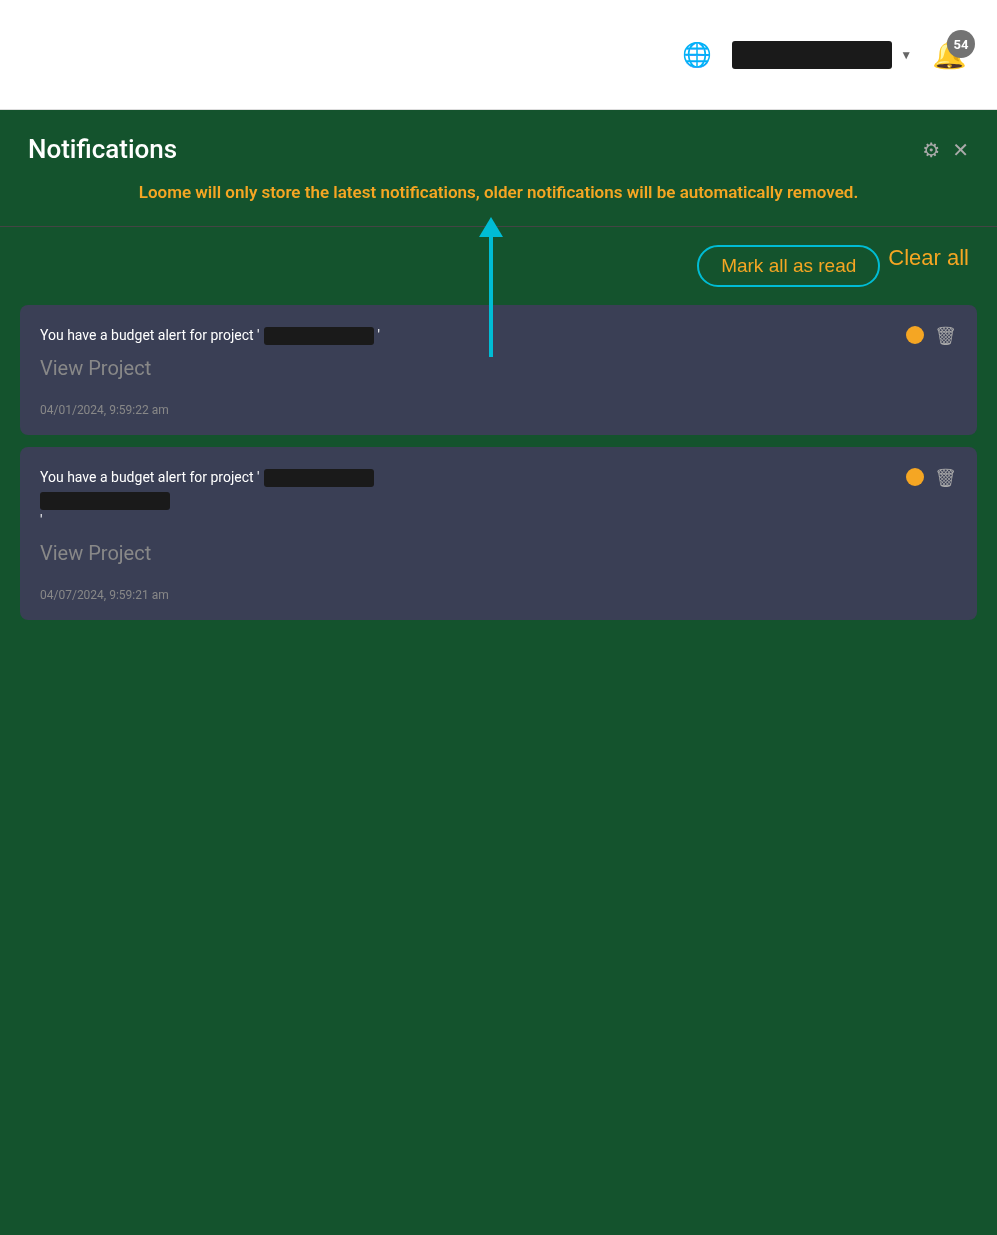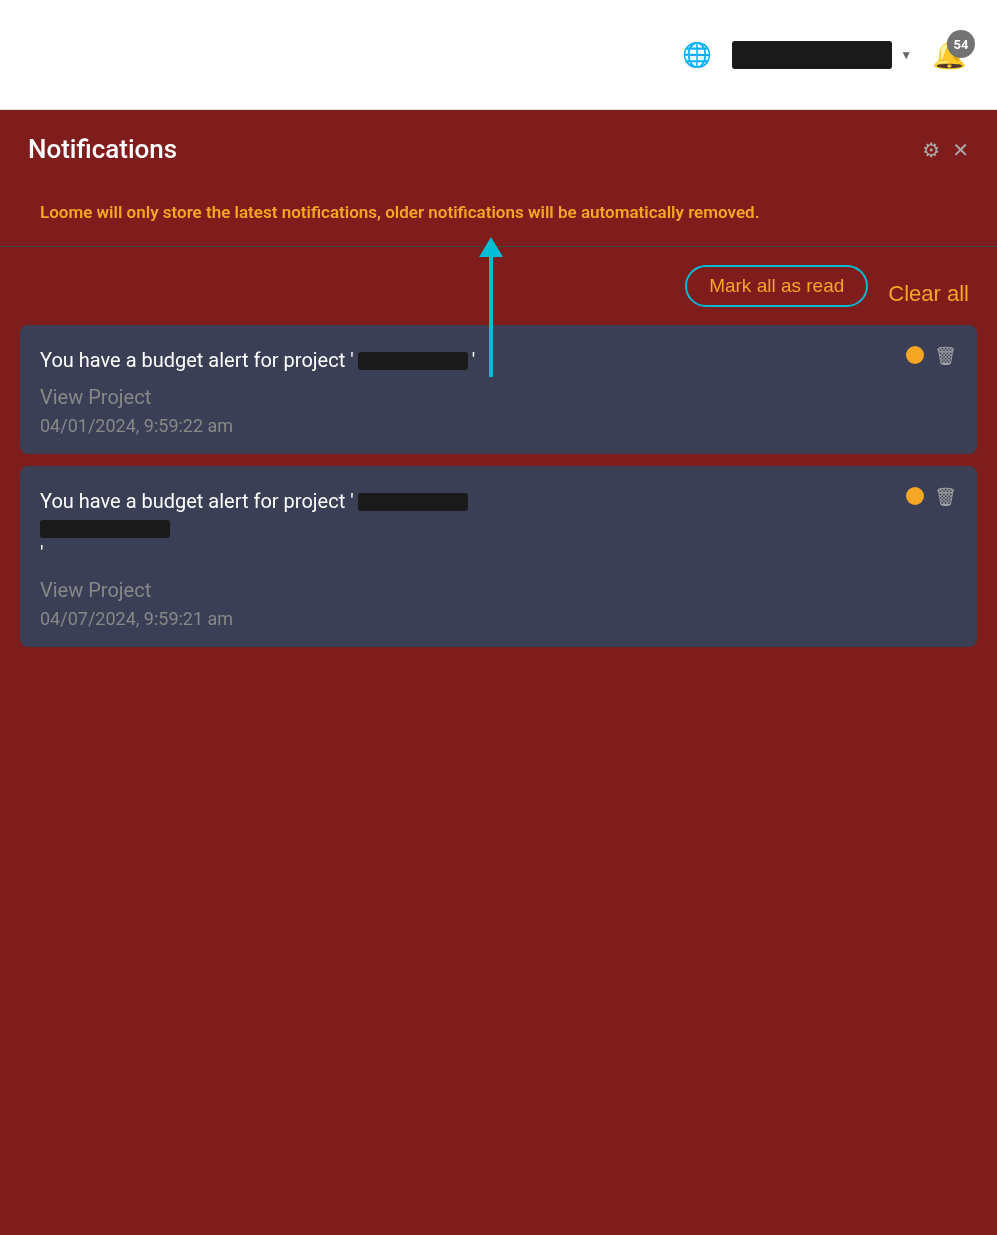--- a/index.html
+++ b/index.html
@@ -80,21 +80,21 @@
       height: 28px;
       display: flex;
       align-items: center;
       justify-content: center;
       font-size: 13px;
       font-weight: bold;
     }
 
     
     .notifications-panel {
-      background: #7f1d1d;
+      background: #14532d;
       flex: 1;
       padding: 0;
     }
 
     .panel-header {
       padding: 24px 28px 16px 28px;
       display: flex;
       align-items: flex-start;
       justify-content: space-between;
     }
@@ -125,37 +125,36 @@
       font-size: 20px;
       cursor: pointer;
       background: none;
       border: none;
     }
 
     .info-message {
       color: #f5a623;
       font-size: 17px;
       font-weight: 600;
-      text-align: left;
+      text-align: center;
       padding: 0 40px 20px 40px;
       line-height: 1.5;
-      margin-top: 20px;
     }
 
     .divider {
       border: none;
       border-top: 1px solid #444;
       margin: 0 0 0 0;
     }
 
     .actions-bar {
       display: flex;
       justify-content: flex-end;
-      align-items: flex-end;
-      gap: 20px;
+      align-items: flex-start;
+      gap: 8px;
       padding: 18px 28px;
     }
 
     .mark-all-read-btn {
       color: #f5a623;
       font-size: 19px;
       font-weight: 500;
       cursor: pointer;
       background: none;
       border: 2.5px solid #00bcd4;
@@ -189,21 +188,21 @@
     }
 
     .notification-top-row {
       display: flex;
       align-items: flex-start;
       justify-content: space-between;
     }
 
     .notification-message {
       color: #ffffff;
-      font-size: 20px;
+      font-size: 14px;
       font-weight: 400;
       flex: 1;
       line-height: 1.5;
     }
 
     .notification-message .redacted {
       display: inline-block;
       background: #1a1a1a;
       width: 110px;
       height: 18px;
@@ -246,22 +245,22 @@
     .view-project-link {
       color: #888;
       font-size: 20px;
       margin-top: 10px;
       cursor: pointer;
       display: block;
     }
 
     .notification-time {
       color: #888;
-      font-size: 18px;
-      margin-top: 6px;
+      font-size: 12px;
+      margin-top: 23px;
     }
 
     
     .annotation-wrapper {
       position: relative;
     }
 
     .blue-arrow {
       position: absolute;
       left: 50%;

